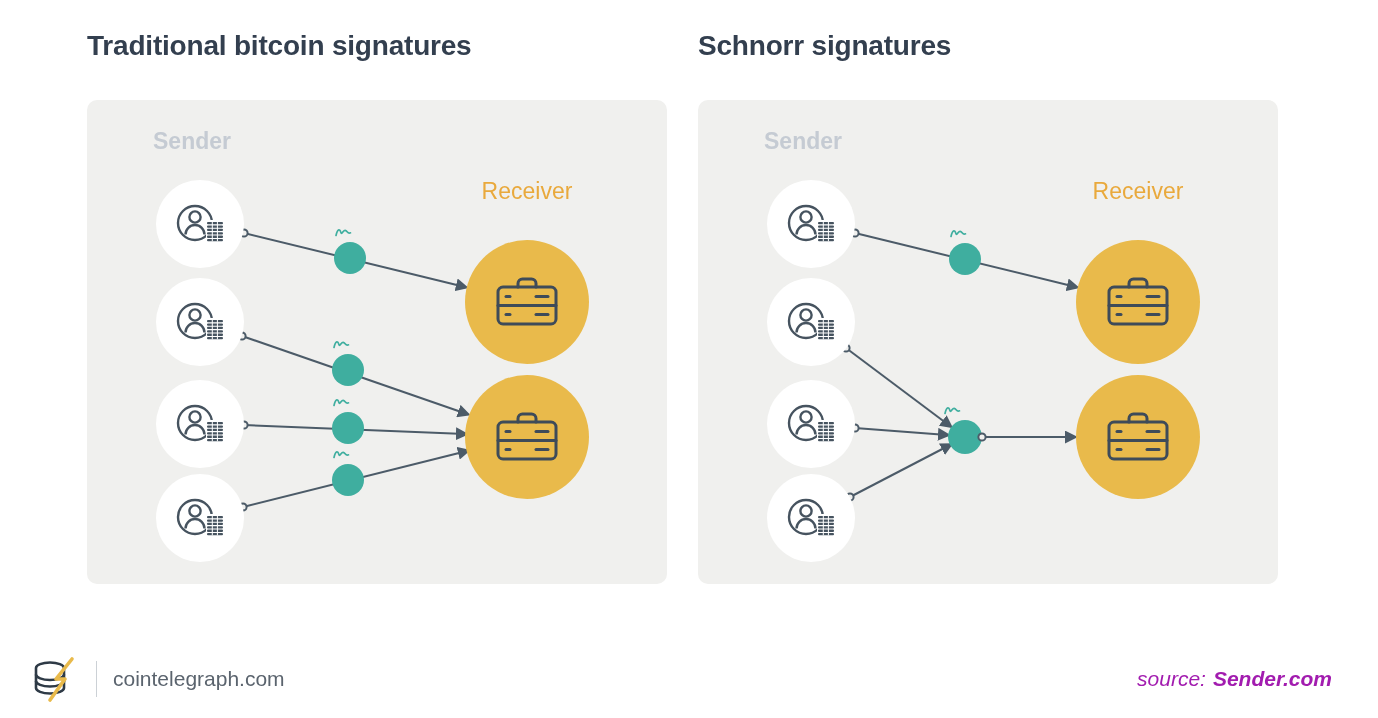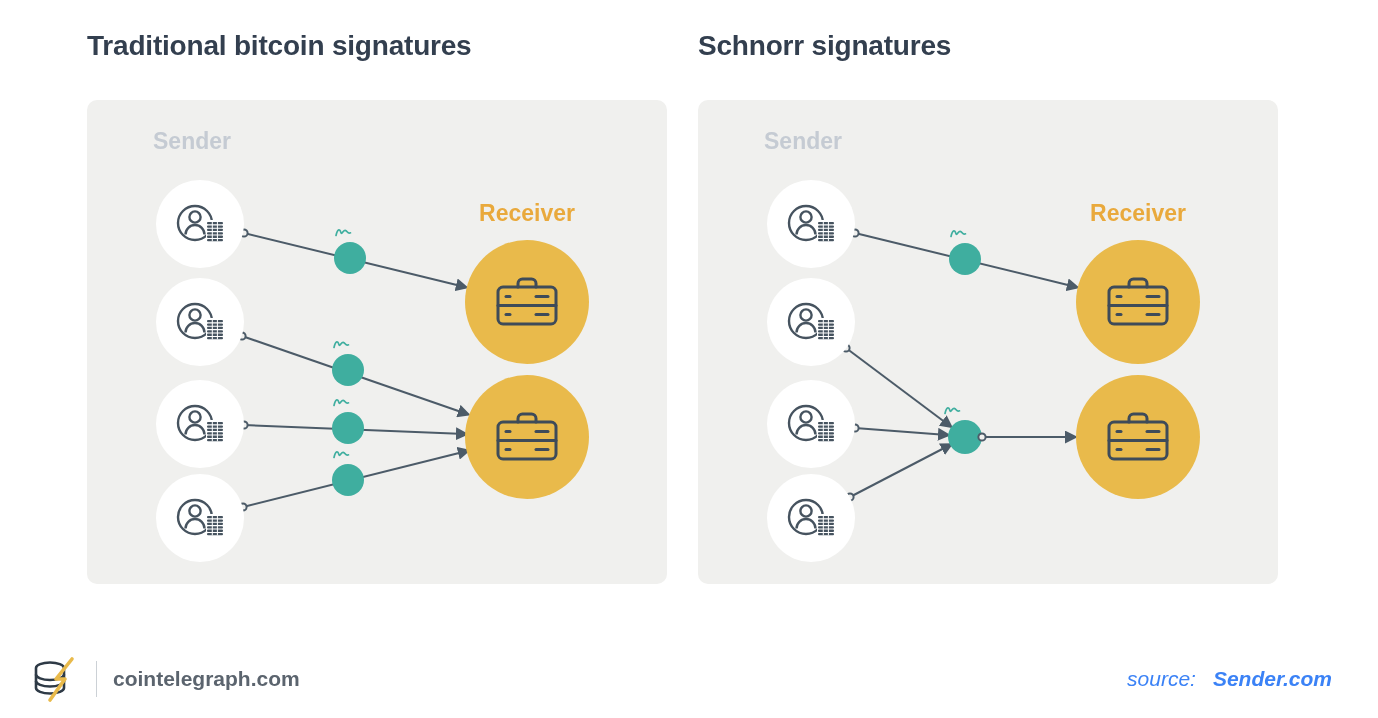--- a/index.html
+++ b/index.html
@@ -37,41 +37,41 @@
     position:absolute;
     left:66px;
     top:28px;
     font-size:23px;
     font-weight:700;
     color:#c5cbd3;
   }
   .receiver-label{
     position:absolute;
     left:375px;
-    top:100px;
+    top:78px;
     width:130px;
     text-align:center;
     font-size:23px;
-    font-weight:700;
+    font-weight:400;
     color:#e9a93c;
   }
   .footer{
     position:absolute;
     left:28px;
     right:46px;
     top:650px;
     height:58px;
     display:flex;
     align-items:center;
     justify-content:space-between;
   }
-  .footer-left{display:flex;align-items:center;gap:16px;font-weight:bold;}
+  .footer-left{display:flex;align-items:center;gap:16px;}
   .footer-divider{width:1px;height:36px;background:#ccd1d6;}
   .site-name{font-size:21px;color:#5b646e;}
-  .source-line{font-size:21px;color:#3b82f6;font-style:italic;display:flex;gap:17px;align-items:baseline;}
+  .source-line{font-size:21px;color:#a21caf;font-style:italic;display:flex;gap:7px;align-items:baseline;}
   .source-name{font-weight:700;}
   .defs-holder{position:absolute;width:0;height:0;overflow:hidden;}
 </style>
 </head>
 <body>
 
 <div class="stage">
 
   <svg class="defs-holder" aria-hidden="true">
     <defs>

